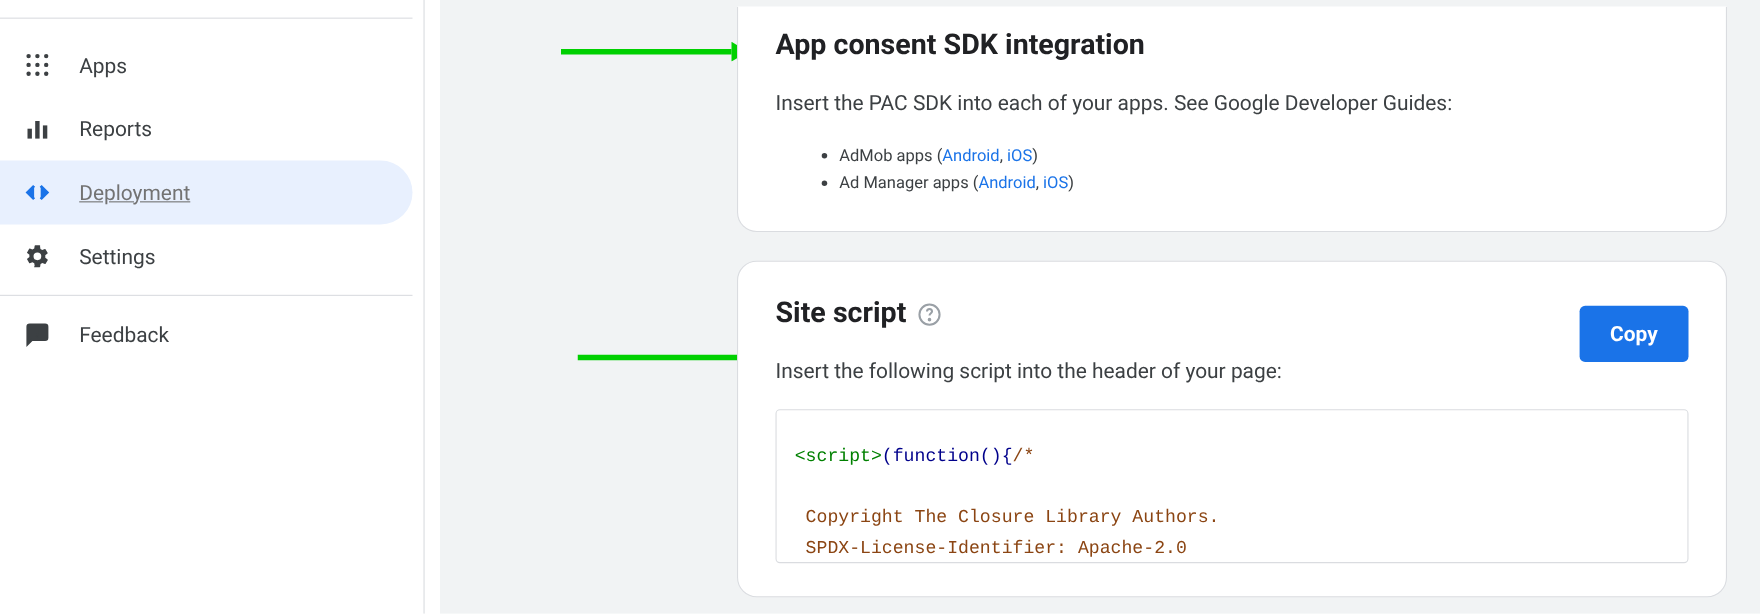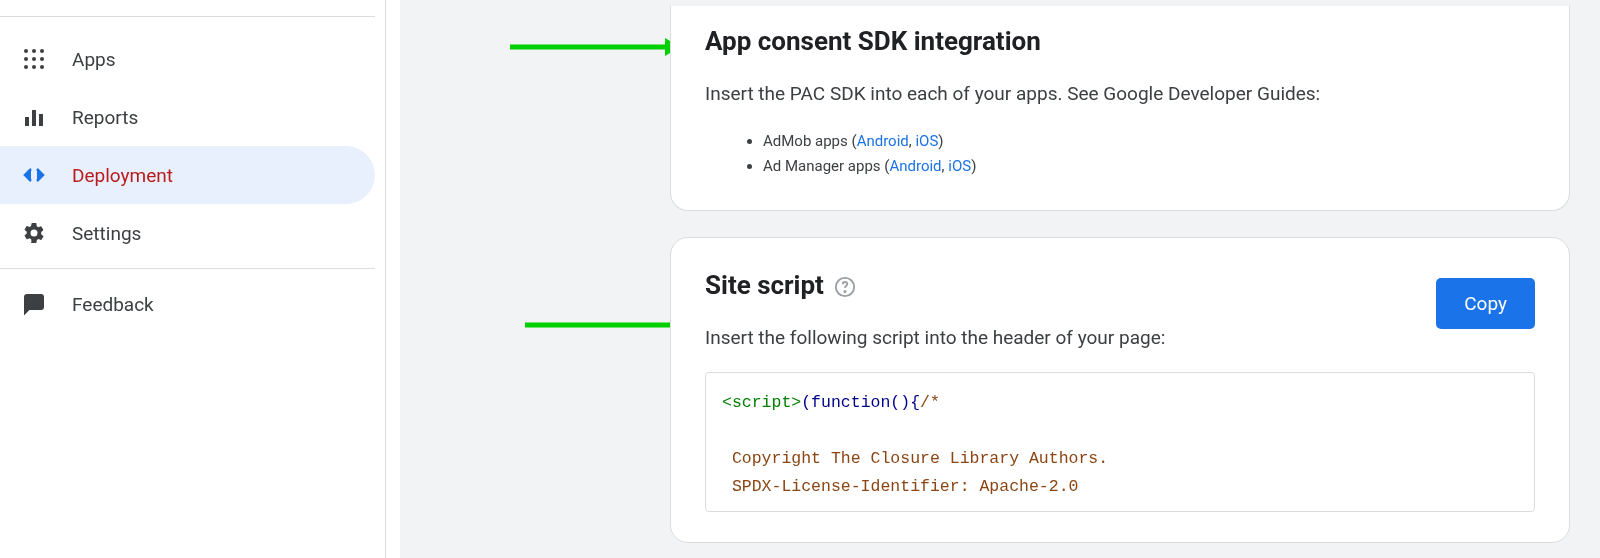--- a/index.html
+++ b/index.html
@@ -2,36 +2,36 @@
 <html><head>
 <meta charset="utf-8">
 <style>
   * { box-sizing: border-box; margin: 0; padding: 0; }
   html, body { width: 1600px; height: 558px; overflow: hidden; font-family: 'Google Sans', Roboto, Arial, sans-serif; color: #202124; background: #fff; }
   .app { display: flex; width: 100%; height: 100%; gap: 14px; }
   .sidebar { width: 386px; flex: 0 0 386px; background: #fff; border-right: 1px solid #dadce0; padding-top: 10px; position: relative; }
   .sidebar-top-border { position: absolute; top: 16px; left: 0; right: 10px; height: 1px; background: #dadce0; }
   .nav-list { list-style: none; margin-top: 20px; }
   .nav-item { display: flex; align-items: center; height: 58px; padding-left: 22px; cursor: pointer; border-radius: 0 29px 29px 0; margin-right: 10px; font-size: 19px; color: #3c4043; }
-  .nav-item.active { background: #e8f0fe; color: #b91c1c; }
+  .nav-item.active { background: #e8f0fe; color: #737373; text-decoration: underline; }
   .nav-item .icon { width: 24px; height: 24px; display: flex; align-items: center; justify-content: center; margin-right: 26px; flex: 0 0 24px; }
   .nav-item.active .icon svg { fill: #1a73e8; stroke: #1a73e8; }
   .nav-item .icon svg { fill: #3c4043; }
   .nav-sep { height: 1px; background: #dadce0; margin: 6px 10px 6px 0; }
   .main { flex: 1; background: #f1f3f4; padding: 0 30px 0 270px; overflow: hidden; position: relative; }
   .card { background: #fff; border: 1px solid #dadce0; border-radius: 18px; padding: 32px 34px 30px 34px; margin-bottom: 26px; position: relative; }
   .card.first { margin-top: 6px; padding-top: 20px; border-top-left-radius:0; border-top-right-radius:0; border-top:none;}
   .card h2 { font-size: 26px; font-weight: 700; color: #202124; margin-bottom: 24px; display: flex; align-items: center; gap: 10px; }
   .card p.desc { font-size: 19px; color: #3c4043; line-height: 1.5; margin-bottom: 20px; }
   .card ul { list-style: disc; padding-left: 58px; }
   .card ul li { font-size: 15px; color: #3c4043; line-height: 1.7; }
   a.link { color: #1a73e8; text-decoration: none; }
   .help-icon { width: 22px; height: 22px; }
-  .copy-btn { position: absolute; top: 40px; right: 34px; background: #1a73e8; color: #fff; border: none; border-radius: 5px; padding: 14px 28px; font-size: 19px; font-weight: 400; cursor: pointer; font-family: inherit; }
-  .code-box { border: 1px solid #dadce0; border-radius: 4px; padding: 16px 16px; font-family: 'Courier New', monospace; font-size: 16.5px; line-height: 1.7; white-space: pre; overflow: auto; max-height: 140px; color: #333; position: relative; }
+  .copy-btn { position: absolute; top: 40px; right: 34px; background: #1a73e8; color: #fff; border: none; border-radius: 5px; padding: 14px 28px; font-size: 19px; font-weight: 700; cursor: pointer; font-family: inherit; }
+  .code-box { border: 1px solid #dadce0; border-radius: 4px; padding: 28px 16px; font-family: 'Courier New', monospace; font-size: 16.5px; line-height: 1.7; white-space: pre; overflow: auto; max-height: 140px; color: #333; position: relative; }
   .tok-tag { color: #008000; }
   .tok-fn { color: #00008b; }
   .tok-comment { color: #8b4513; }
   .arrow { position: absolute; width: 170px; height: 18px; pointer-events: none; }
   .arrow svg { width: 100%; height: 100%; }
 </style>
 </head>
 <body>
 
 <div class="app">

